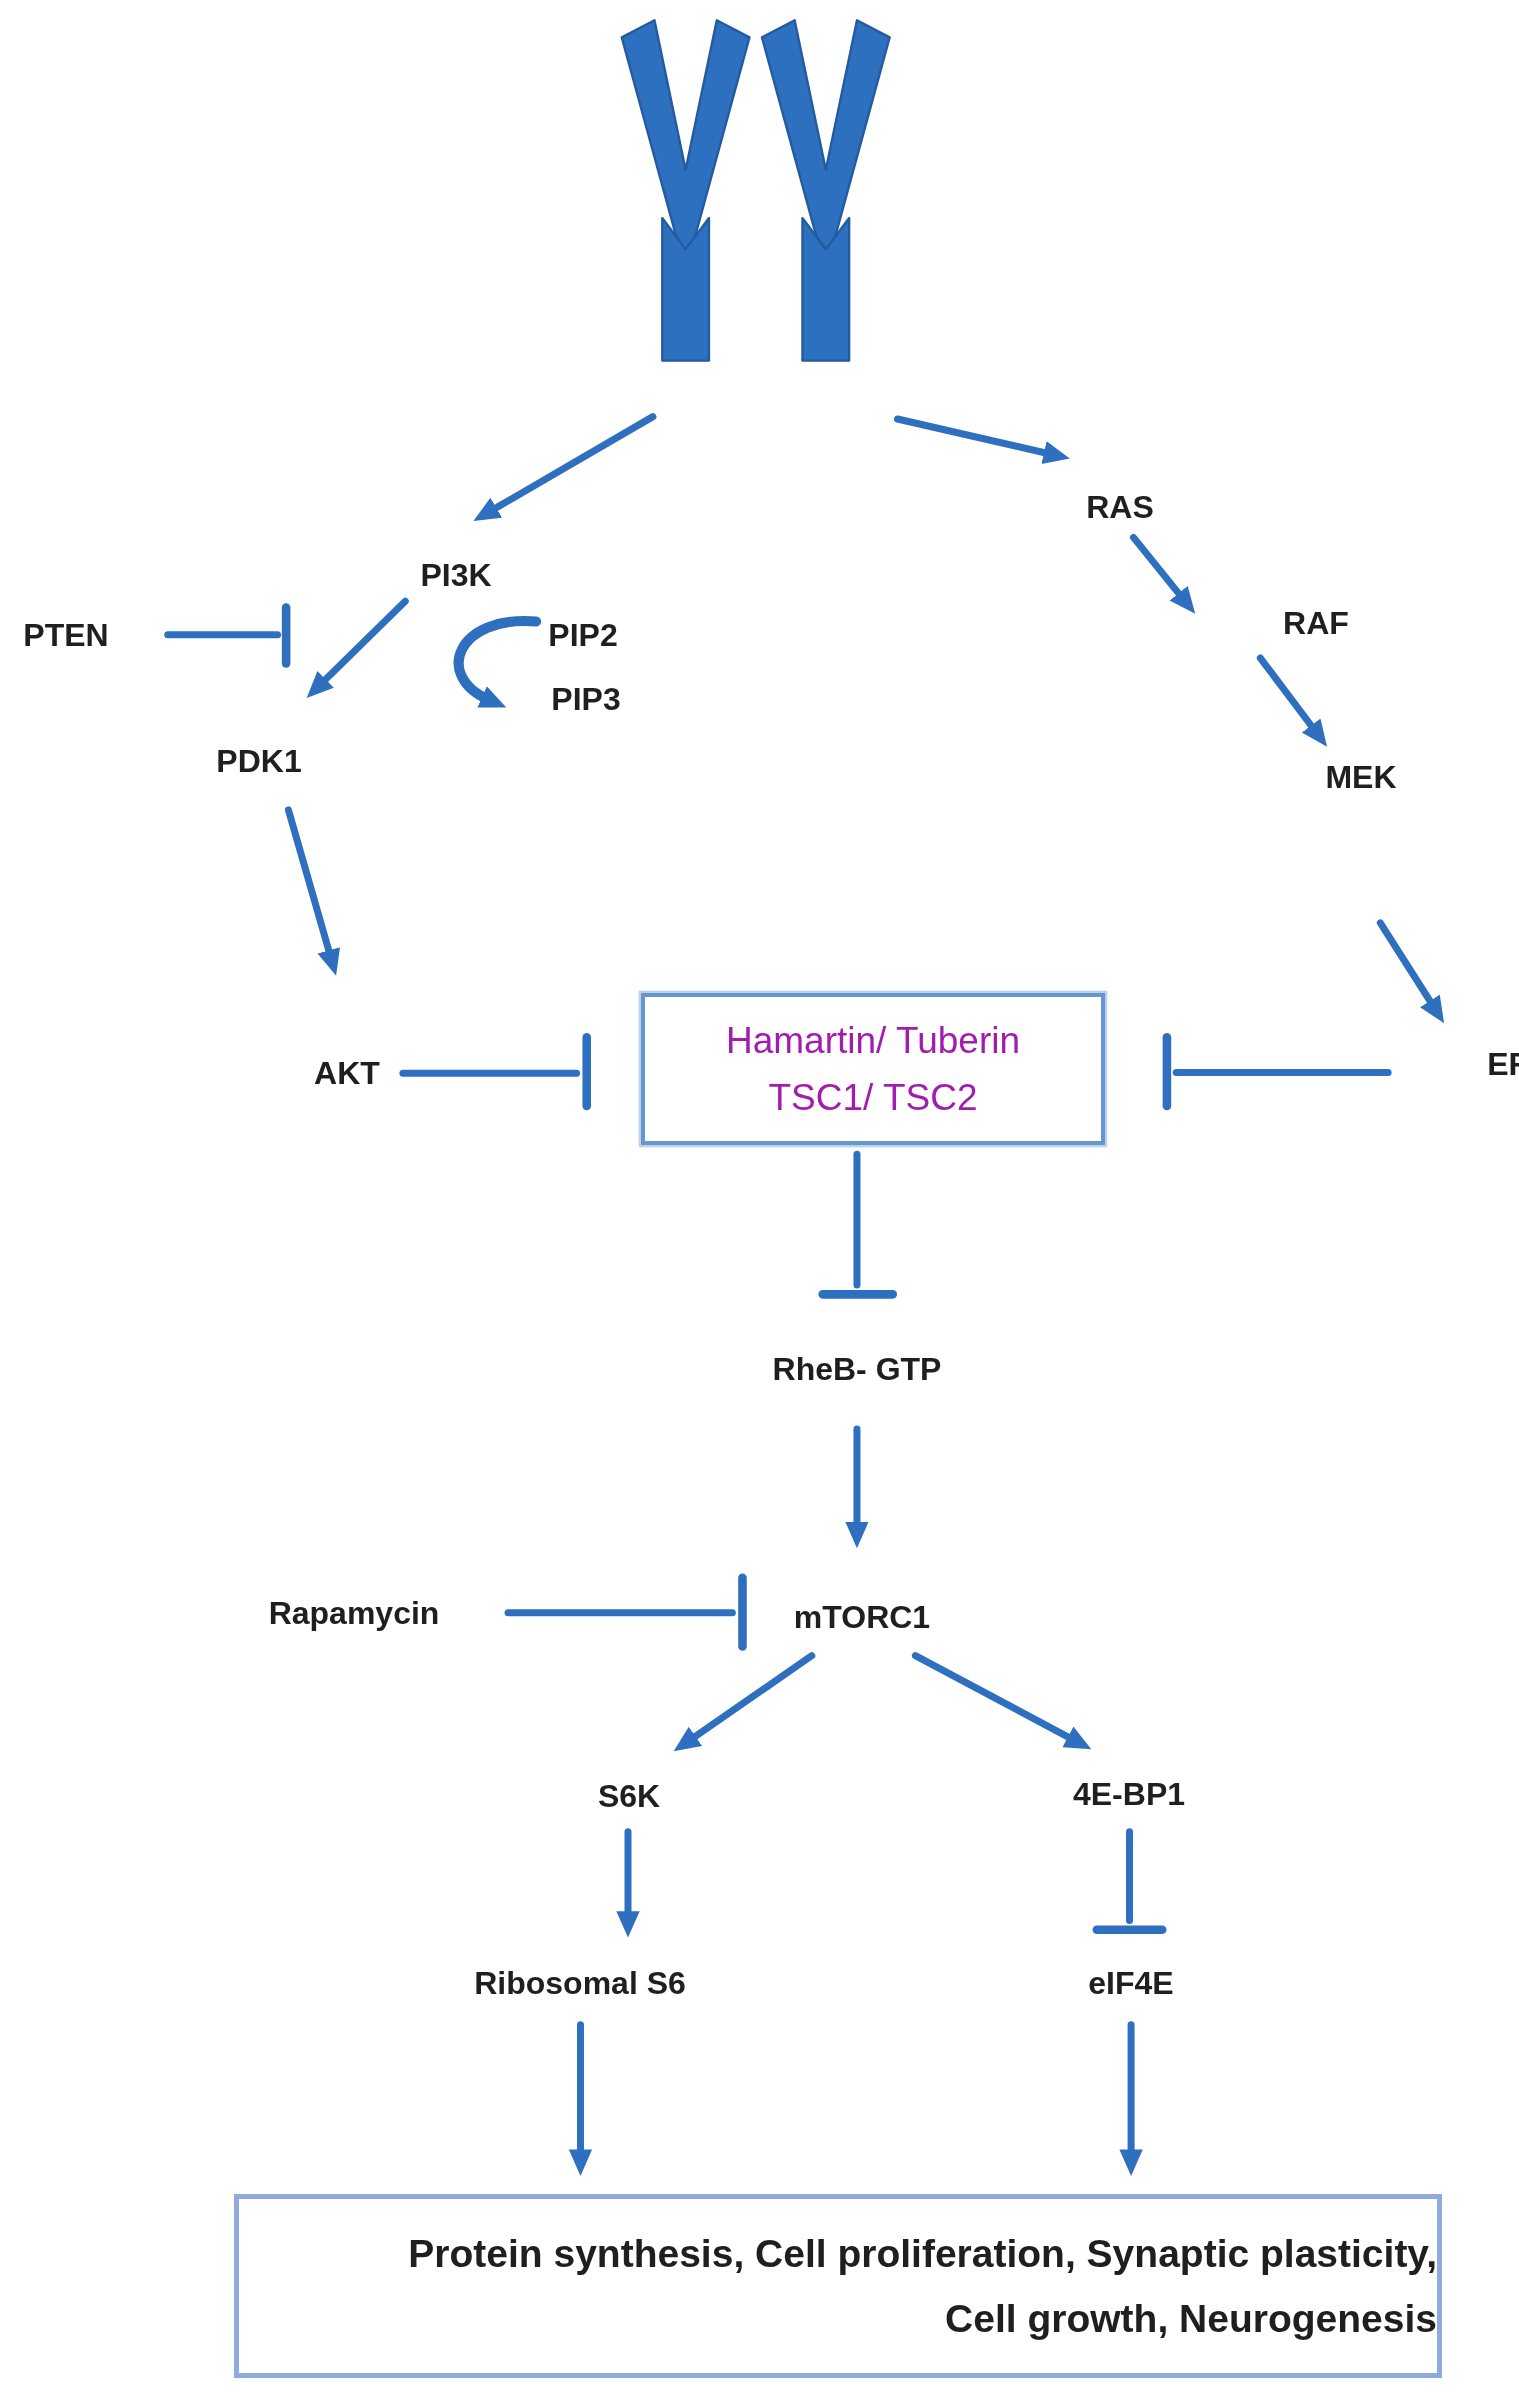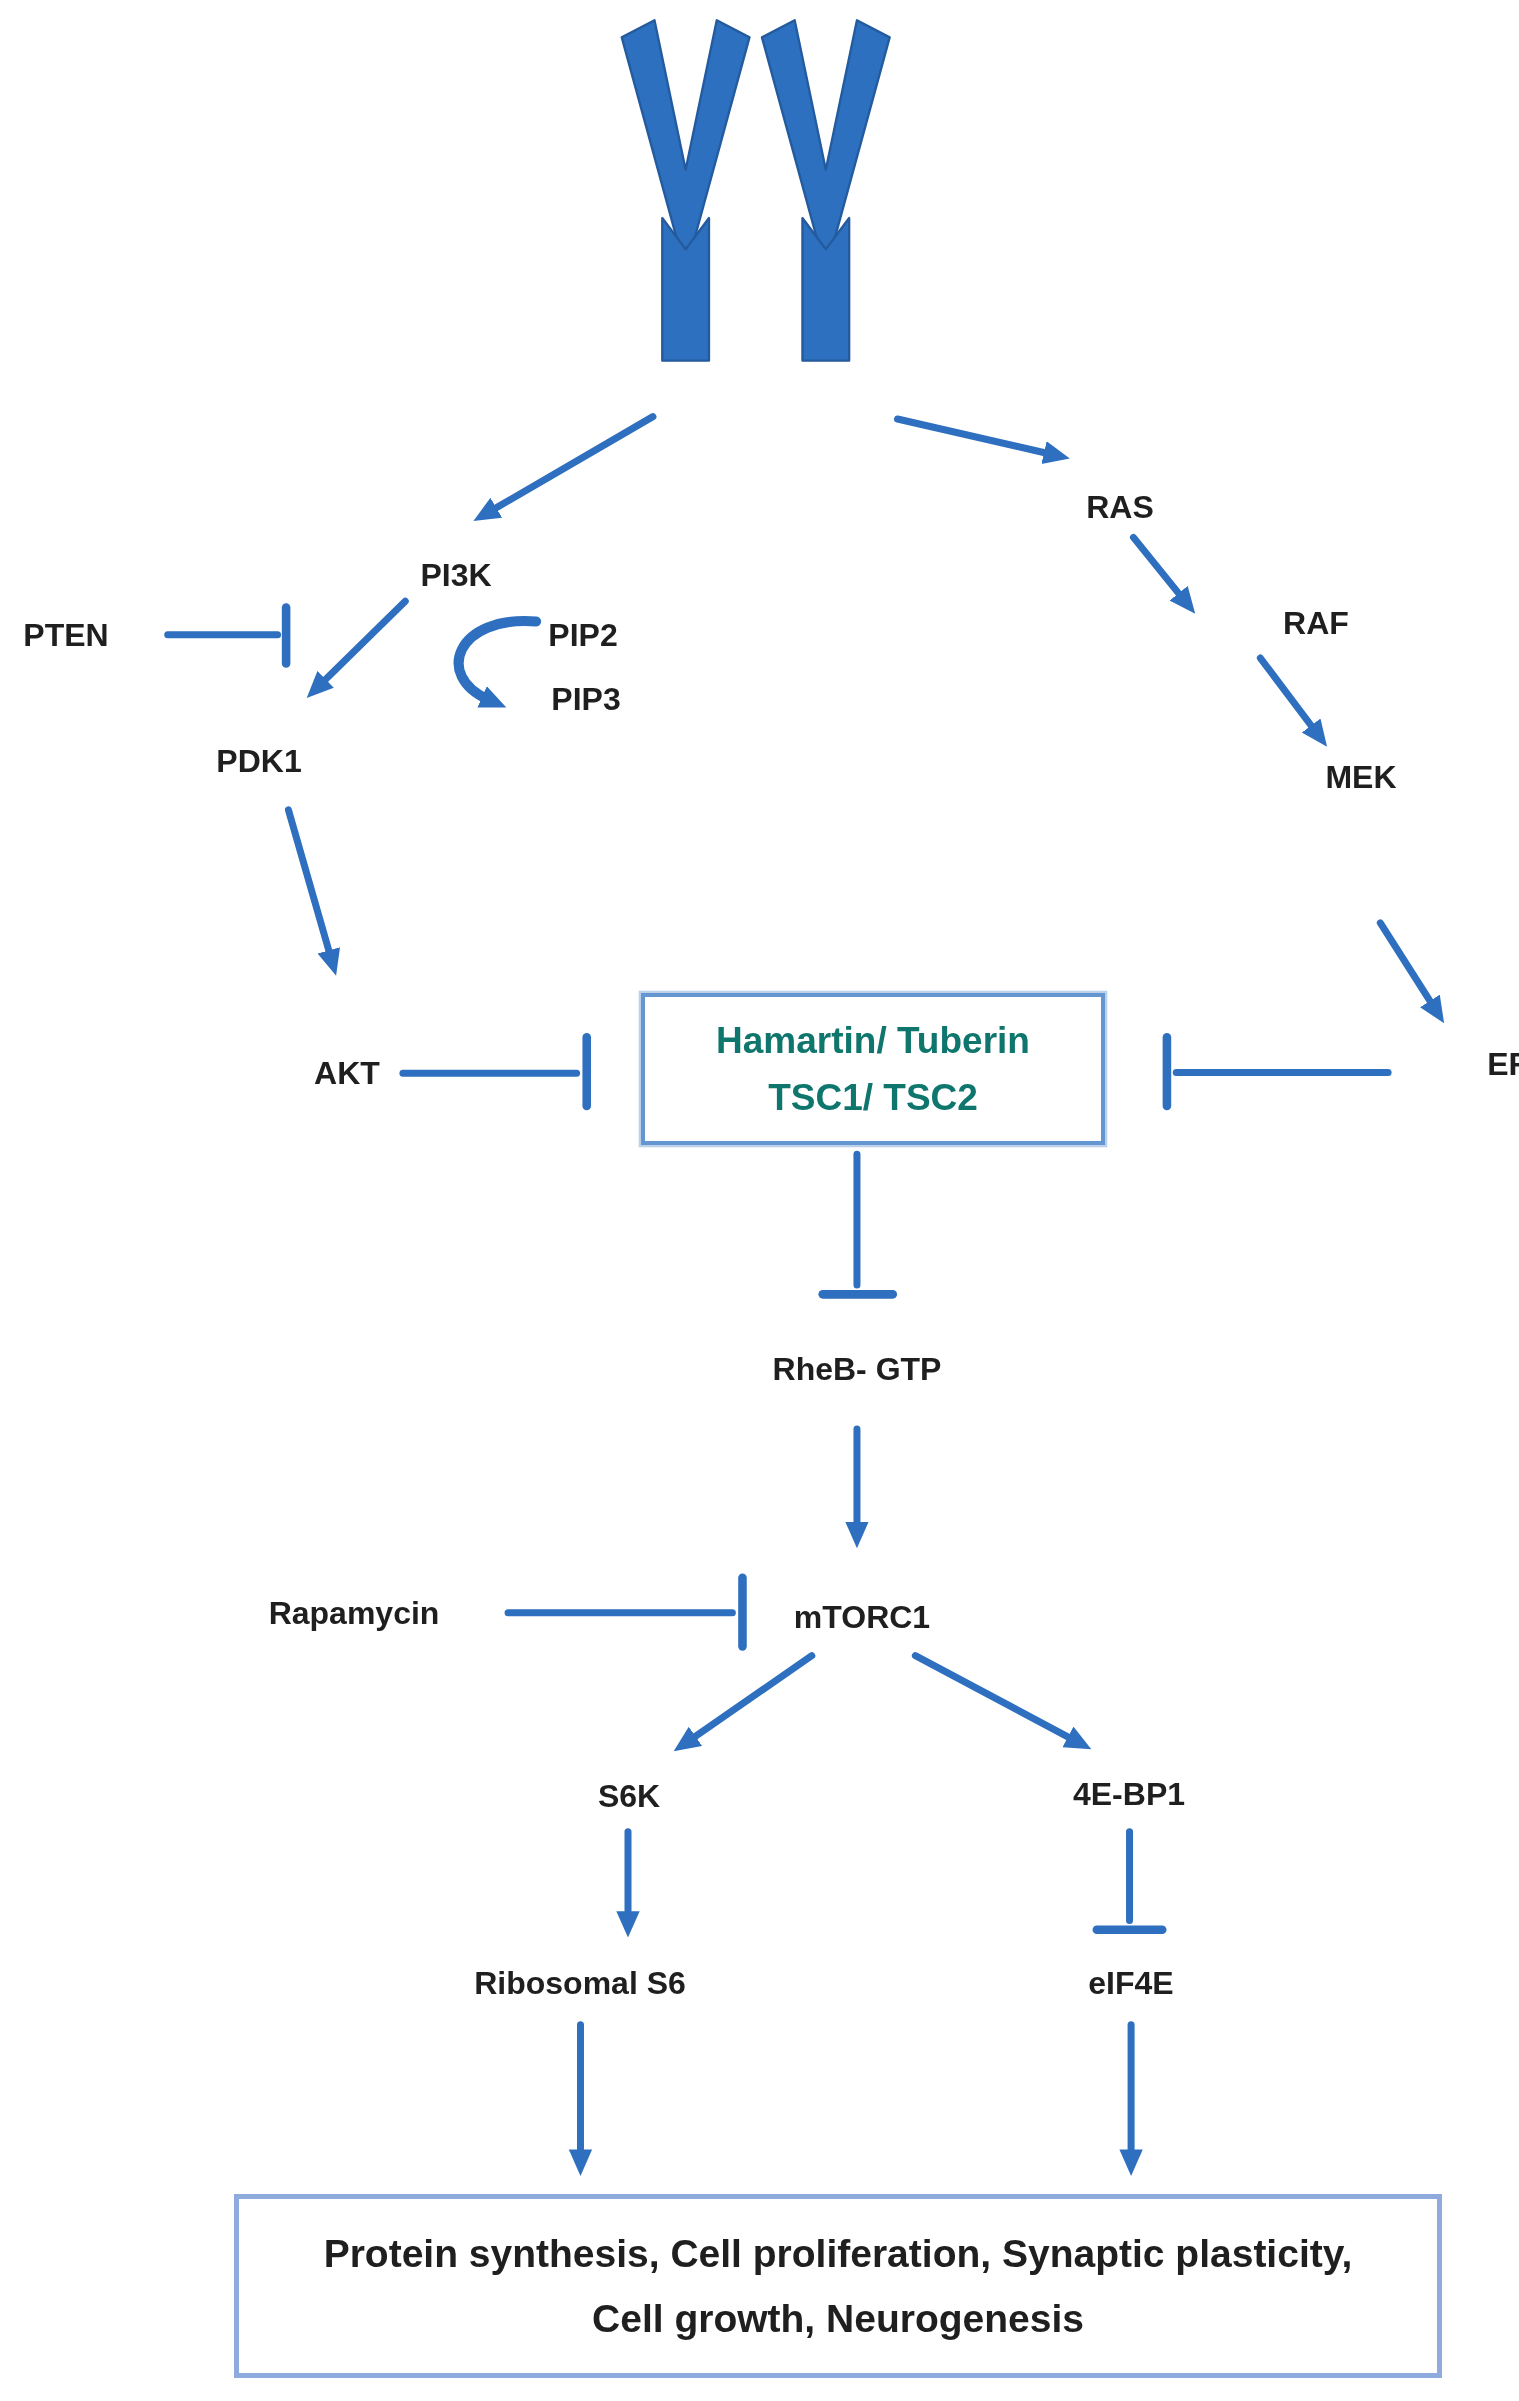--- a/index.html
+++ b/index.html
@@ -33,28 +33,28 @@
   #tsc-box{
     position:absolute;
     left:641px;top:993px;
     width:456px;height:144px;
     border:4.7px solid #6496d2;
     box-shadow:0 0 0 2.3px #bcd0ea;
     background:#ffffff;
     display:flex;flex-direction:column;align-items:center;justify-content:center;
     gap:3.1px;
   }
-  #tsc-box .boxline{font-weight:bold;font-size:37px;color:#0f766e;line-height:53px;white-space:nowrap;}
+  #tsc-box .boxline{font-weight:normal;font-size:37px;color:#a21caf;line-height:53px;white-space:nowrap;}
   #outcome-box{
     position:absolute;
     left:234px;top:2194px;
     width:1198px;height:174px;
     border:5.5px solid #8faadc;
     background:#ffffff;
-    display:flex;flex-direction:column;align-items:center;justify-content:center;
+    display:flex;flex-direction:column;align-items:flex-end;justify-content:center;
     gap:4.7px;
   }
   #outcome-box .boxline{font-weight:bold;font-size:39px;color:#1f1f1f;line-height:61px;white-space:nowrap;}
   
   #lbl-pi3k{left:408px;top:575px;margin-left:48px;}
   #lbl-pten{left:66px;top:635px;}
   #lbl-pip2{left:583px;top:635px;text-align:right;}
   #lbl-pip3{left:586px;top:699px;}
   #lbl-pdk1{left:259px;top:761px;}
   #lbl-akt{left:347px;top:1073px;}

